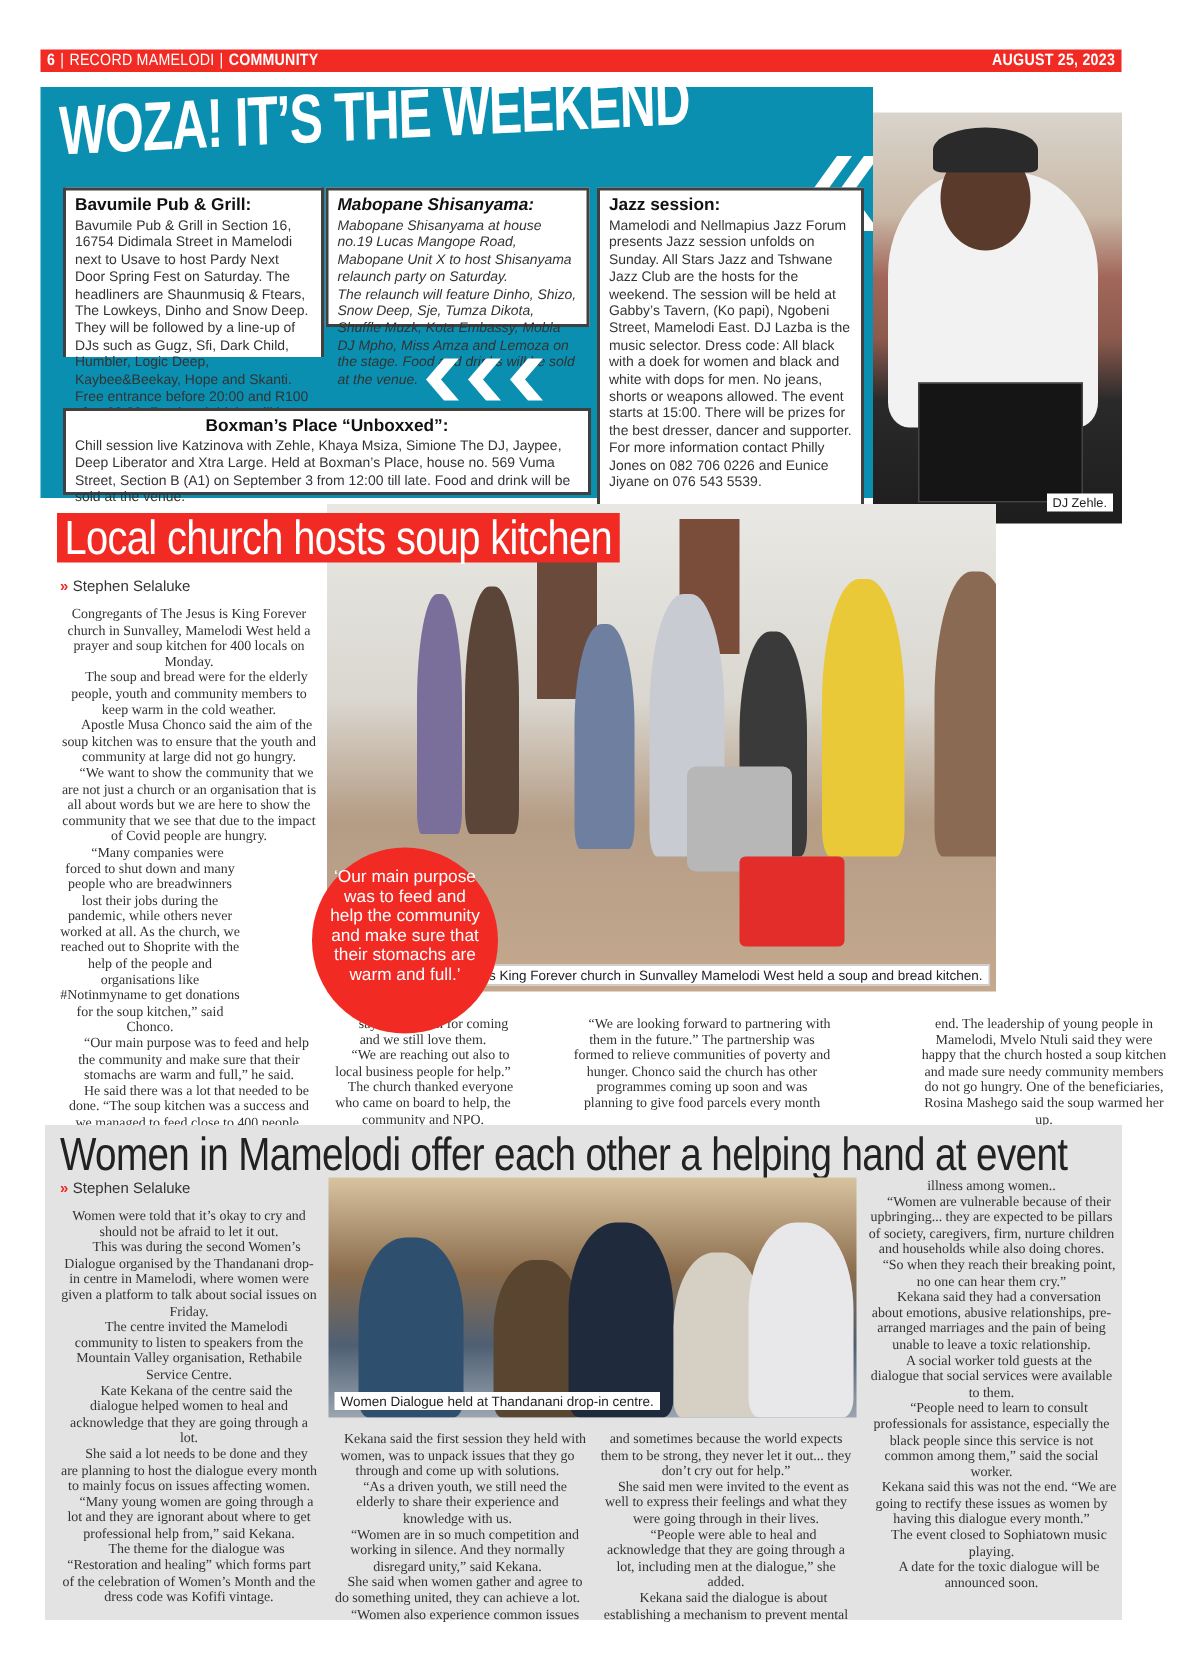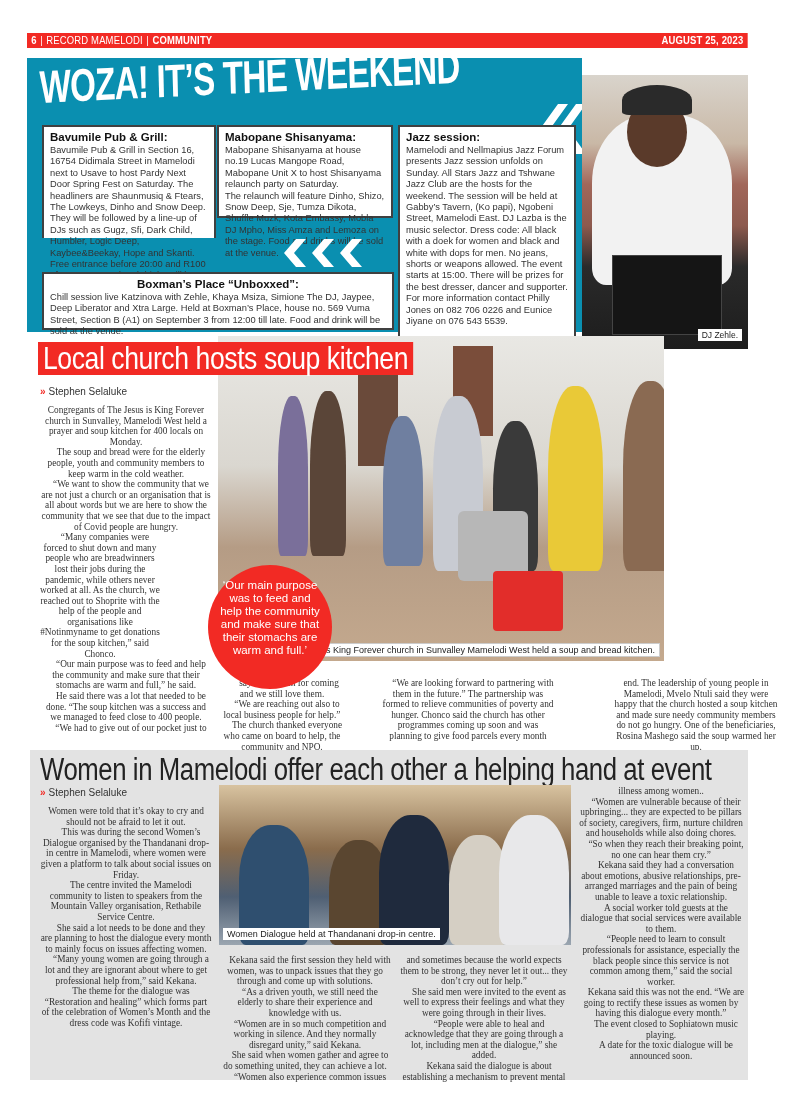--- a/index.html
+++ b/index.html
@@ -16,21 +16,21 @@
   
   .weekend { position: absolute; left: 27px; top: 58px; width: 555px; height: 274px; background: #0a8fb0; }
   .weekend-title { position: absolute; left: 12px; top: 6px; color: #fff; font-family: "Liberation Sans", sans-serif;
     font-weight: bold; font-size: 46px; letter-spacing: -1px; transform: scaleX(0.72) rotate(-2deg); transform-origin: left top;
     white-space: nowrap; line-height: 1; }
   .chev-big { position: absolute; left: 536px; top: 99px; width: 50px; height: 60px; }
   .box { position: absolute; background: #fff; border: 2px solid #404040; padding: 4px 6px; font-family: "Liberation Sans", sans-serif;
     font-size: 9.3px; line-height: 11.4px; color: #333; }
   .box h3 { font-size: 11.5px; font-weight: bold; color: #111; margin-bottom: 1px; line-height: 13px; }
   .box1 { left: 42px; top: 125px; width: 174px; height: 113px; border-bottom: none; }
-  .box2 { left: 217px; top: 125px; width: 176px; height: 93px; }
+  .box2 { left: 217px; top: 125px; width: 176px; height: 93px; font-style: italic; }
   .box3 { left: 398px; top: 125px; width: 178px; height: 240px; }
   .box4 { left: 42px; top: 272px; width: 352px; height: 58px; text-align: left; }
   .box4 h3 { text-align: center; }
   .chev-row { position: absolute; left: 282px; top: 237px; width: 60px; height: 32px; }
 
   .dj-photo { position: absolute; left: 582px; top: 58px; width: 166px; height: 274px; overflow: hidden;
     background: linear-gradient(180deg, #d9d4cc 0%, #c9b8a6 25%, #a1675a 40%, #8d5a4e 55%, #2a2a2a 70%, #1d1d1d 100%); margin-top: 17px; }
   .dj-caption { position: absolute; right: 6px; bottom: 8px; background: #fff; font-family: "Liberation Sans", sans-serif; font-size: 8.5px; padding: 1px 4px; color: #222; }
 
   
@@ -125,20 +125,21 @@
   <div style="position:absolute;left:240px;top:175px;width:70px;height:70px;background:#b7b7b7;border-radius:6px;"></div>
   <div style="position:absolute;left:275px;top:235px;width:70px;height:60px;background:#e22d2a;border-radius:4px;"></div>
   <div class="soup-caption">The Jesus is King Forever church in Sunvalley Mamelodi West held a soup and bread kitchen.</div>
 </div>
 
 <div class="quote-circle">‘Our main purpose was to feed and help the community and make sure that their stomachs are warm and full.’</div>
 
 <div class="col" style="left:40px;top:405px;width:172px;">
   <p class="first">Congregants of The Jesus is King Forever church in Sunvalley, Mamelodi West held a prayer and soup kitchen for 400 locals on Monday.</p>
   <p>The soup and bread were for the elderly people, youth and community members to keep warm in the cold weather.</p>
+  <p>Apostle Musa Chonco said the aim of the soup kitchen was to ensure that the youth and community at large did not go hungry.</p>
   <p>“We want to show the community that we are not just a church or an organisation that is all about words but we are here to show the community that we see that due to the impact of Covid people are hungry.</p>
   <p style="padding-right:52px;">“Many companies were forced to shut down and many people who are breadwinners lost their jobs during the pandemic, while others never worked at all. As the church, we reached out to Shoprite with the help of the people and organisations like #Notinmyname to get donations for the soup kitchen,” said Chonco.</p>
   <p>“Our main purpose was to feed and help the community and make sure that their stomachs are warm and full,” he said.</p>
   <p>He said there was a lot that needed to be done. “The soup kitchen was a success and we managed to feed close to 400 people.</p>
   <p>“We had to give out of our pocket just to</p>
 </div>
 <div class="col" style="left:218px;top:678px;width:128px;">
   <p style="text-indent:14px;">say thank them for coming and we still love them.</p>
   <p>“We are reaching out also to local business people for help.”</p>
   <p>The church thanked everyone who came on board to help, the community and NPO.</p>
@@ -162,20 +163,21 @@
   <div class="person" style="left:160px;top:30px;width:70px;height:130px;background:#1f2a3d;"></div>
   <div class="person" style="left:230px;top:50px;width:60px;height:110px;background:#d5cfc4;"></div>
   <div class="person" style="left:280px;top:30px;width:70px;height:130px;background:#e8e8ea;"></div>
   <div class="women-caption">Women Dialogue held at Thandanani drop-in centre.</div>
 </div>
 
 <div class="col" style="left:40px;top:806px;width:172px;">
   <p class="first">Women were told that it’s okay to cry and should not be afraid to let it out.</p>
   <p>This was during the second Women’s Dialogue organised by the Thandanani drop-in centre in Mamelodi, where women were given a platform to talk about social issues on Friday.</p>
   <p>The centre invited the Mamelodi community to listen to speakers from the Mountain Valley organisation, Rethabile Service Centre.</p>
+  <p>Kate Kekana of the centre said the dialogue helped women to heal and acknowledge that they are going through a lot.</p>
   <p>She said a lot needs to be done and they are planning to host the dialogue every month to mainly focus on issues affecting women.</p>
   <p>“Many young women are going through a lot and they are ignorant about where to get professional help from,” said Kekana.</p>
   <p>The theme for the dialogue was “Restoration and healing” which forms part of the celebration of Women’s Month and the dress code was Kofifi vintage.</p>
 </div>
 <div class="col" style="left:219px;top:955px;width:172px;">
   <p>Kekana said the first session they held with women, was to unpack issues that they go through and come up with solutions.</p>
   <p>“As a driven youth, we still need the elderly to share their experience and knowledge with us.</p>
   <p>“Women are in so much competition and working in silence. And they normally disregard unity,” said Kekana.</p>
   <p>She said when women gather and agree to do something united, they can achieve a lot.</p>
   <p>“Women also experience common issues</p>

